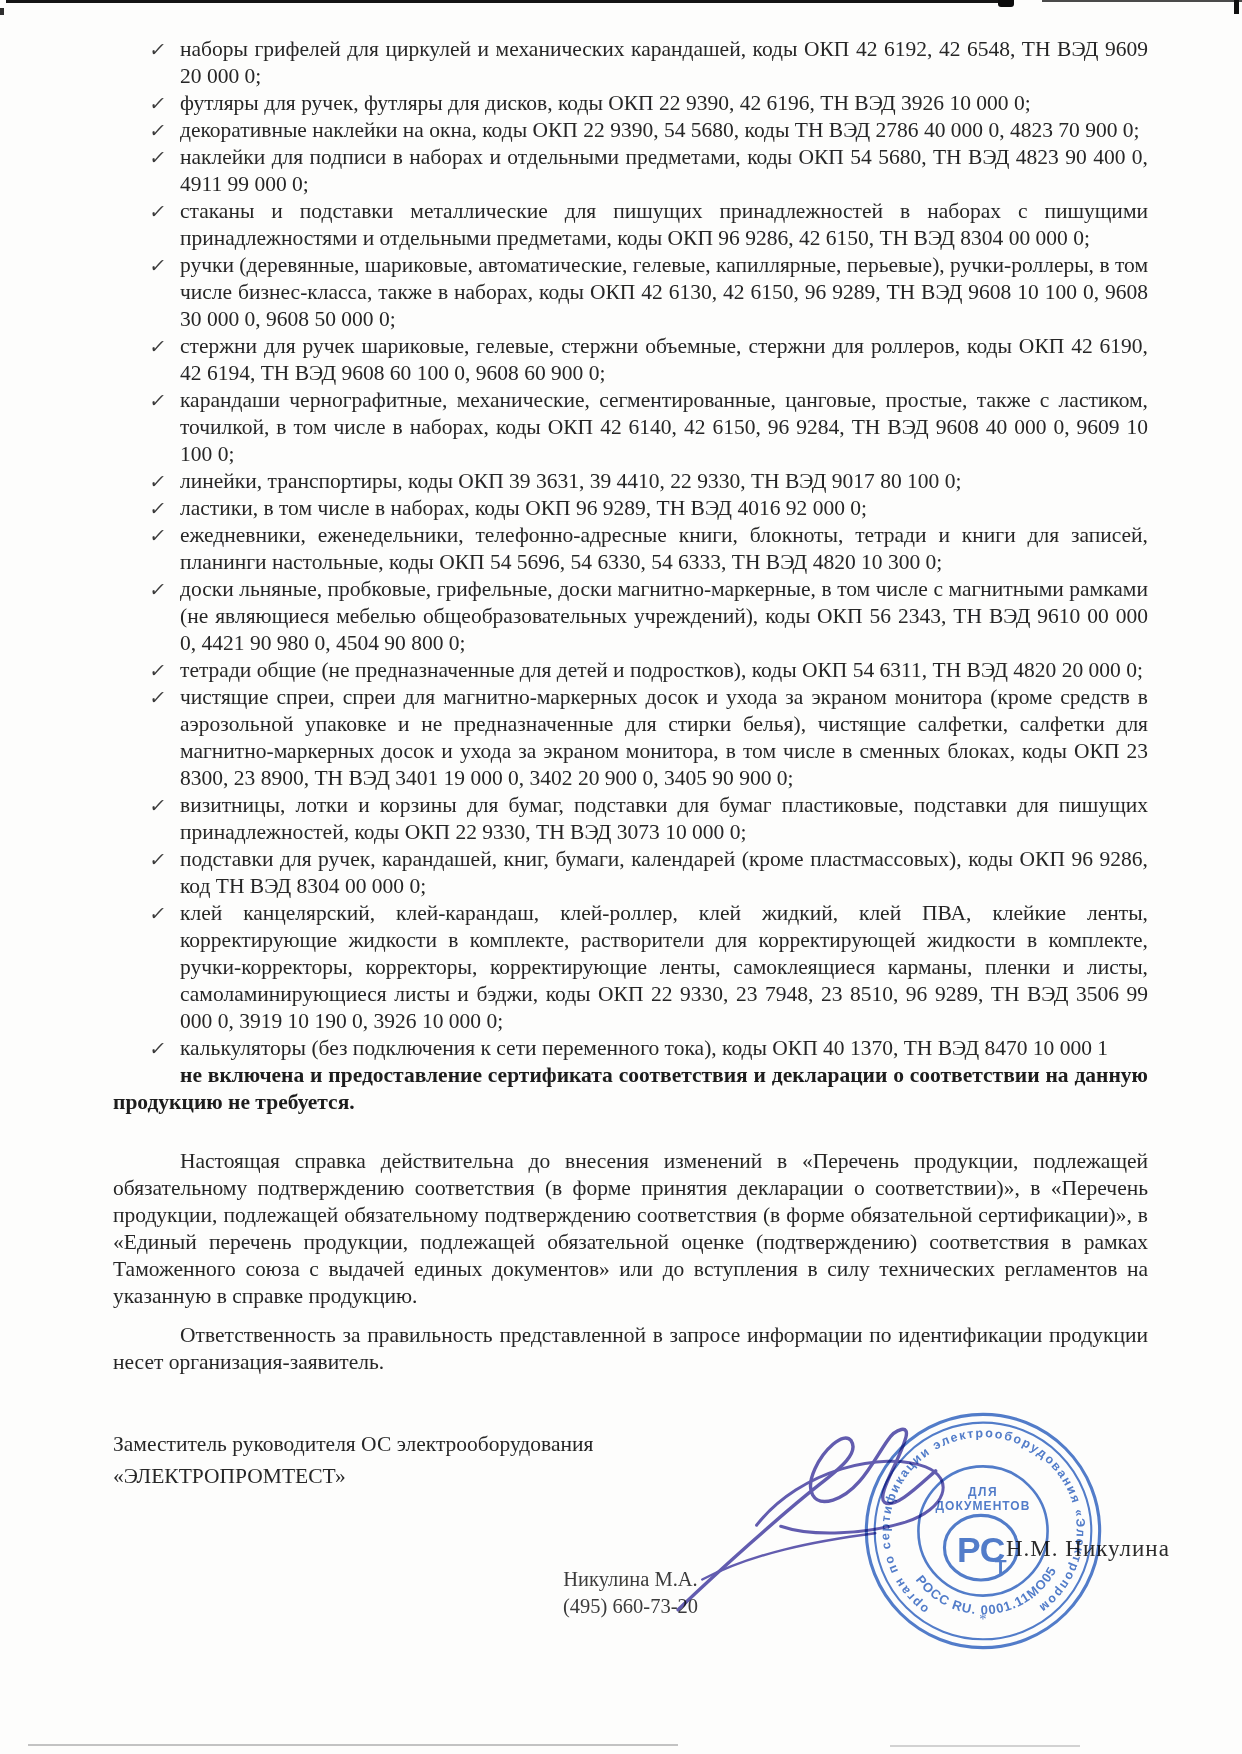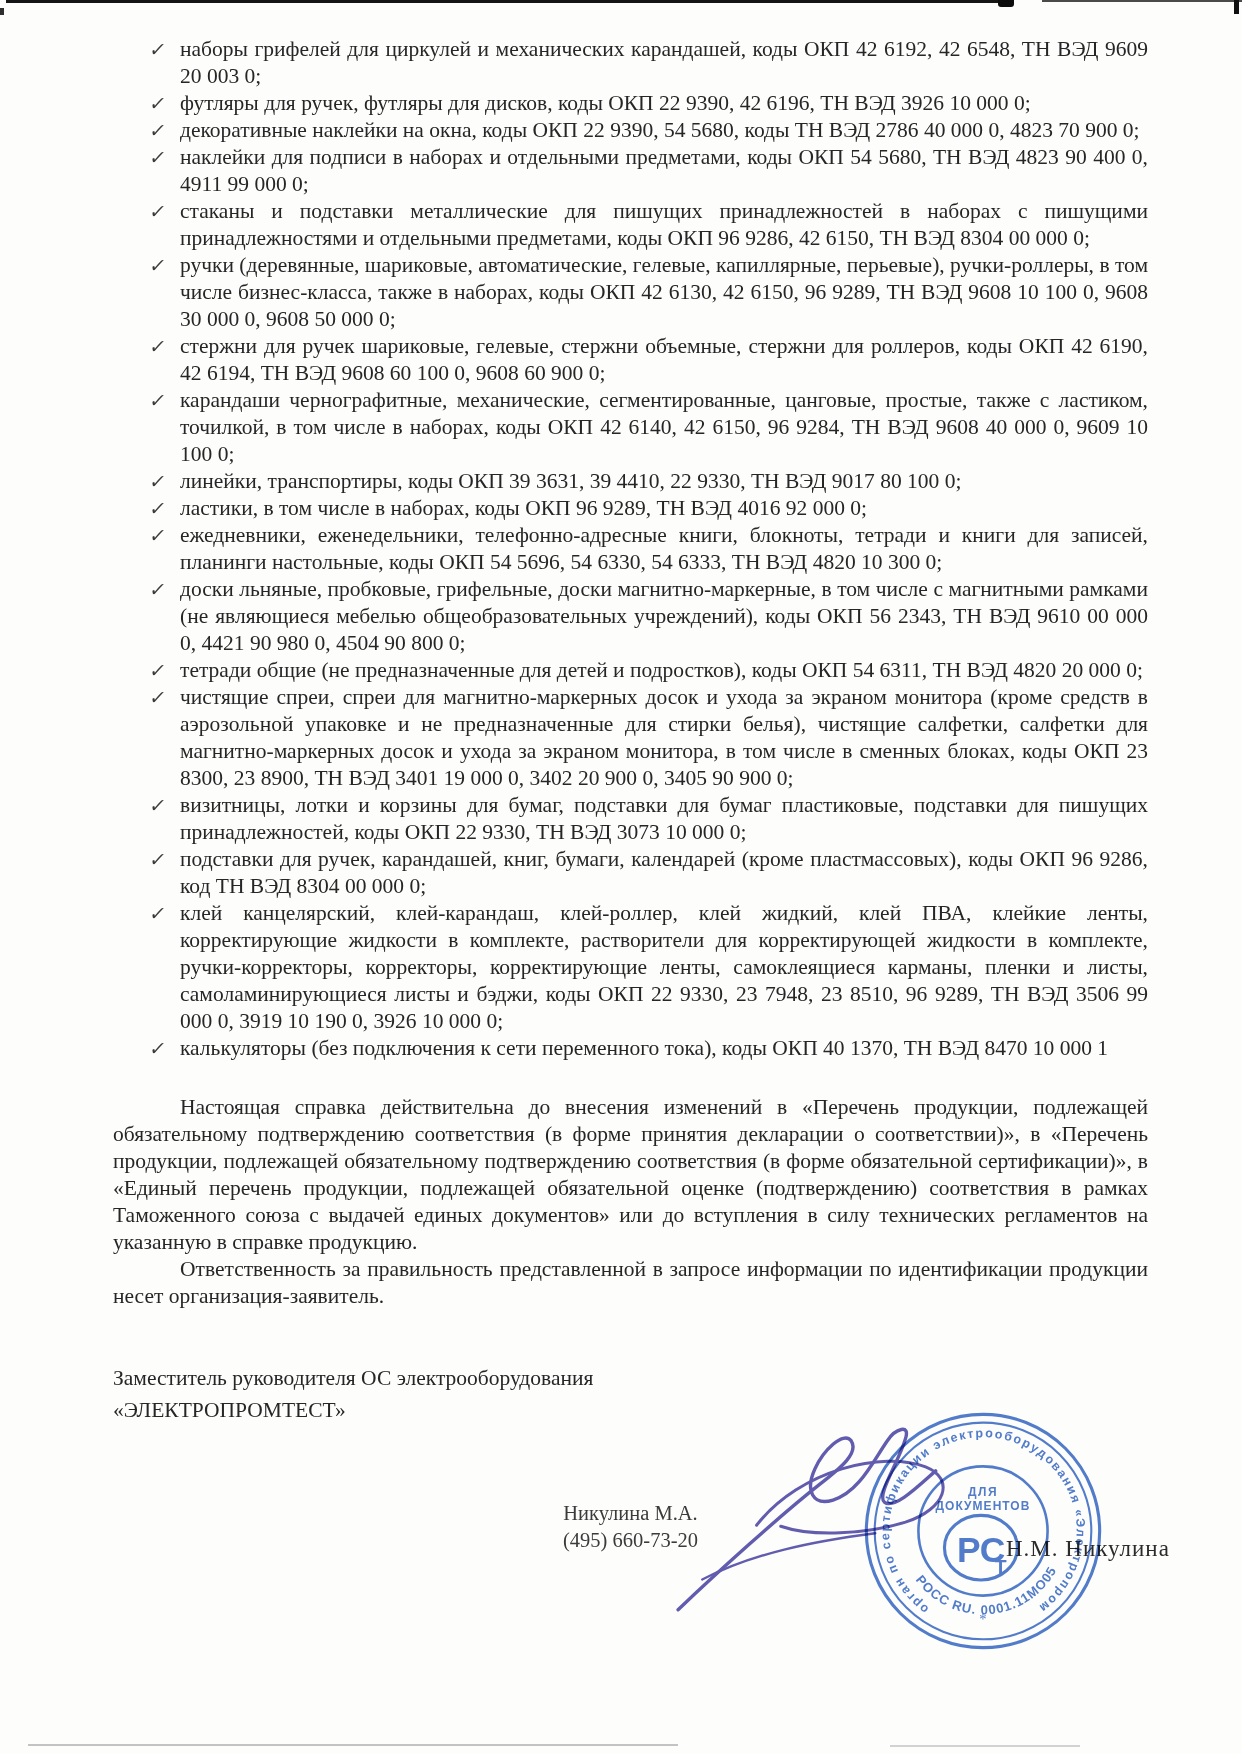--- a/index.html
+++ b/index.html
@@ -30,21 +30,21 @@
   }
   .item-text{flex:1;text-align:justify;}
   
   .bold-conclusion{
     margin:0 0 0 0;
     font-weight:bold;
     color:#1d1d1d;
     text-indent:67px;
   }
   .para{margin:32px 0 0 0;text-indent:67px;}
-  .para.tight{margin-top:0;}
+  .para.tight{margin-top:12px;}
   
   .sig-block{margin:52px 0 0 0;line-height:32px;text-align:left;}
   .footer{margin:74px 0 0 0;font-size:20.5px;line-height:27px;text-align:center;color:#3b3b3b;}
   
   .signer-name{
     position:absolute;left:1006px;top:1536px;
     font-size:23px;color:#2b2b2b;letter-spacing:1px;
     white-space:nowrap;
   }
   
@@ -83,21 +83,21 @@
   <div class="artifact left-dot"></div>
   <div class="artifact bottom-line-a"></div>
   <div class="artifact bottom-line-b"></div>
 
   <div class="content">
 
     <ul class="product-list">
 
         <li class="product-item">
           <span class="check">✓</span>
-          <span class="item-text">наборы грифелей для циркулей и механических карандашей, коды ОКП 42 6192, 42 6548, ТН ВЭД 9609 20 003 0;</span>
+          <span class="item-text">наборы грифелей для циркулей и механических карандашей, коды ОКП 42 6192, 42 6548, ТН ВЭД 9609 20 000 0;</span>
         </li>
 
         <li class="product-item">
           <span class="check">✓</span>
           <span class="item-text">футляры для ручек, футляры для дисков, коды ОКП 22 9390, 42 6196, ТН ВЭД 3926 10 000 0;</span>
         </li>
 
         <li class="product-item">
           <span class="check">✓</span>
           <span class="item-text">декоративные наклейки на окна, коды ОКП 22 9390, 54 5680, коды ТН ВЭД 2786 40 000 0, 4823 70 900 0;</span>
@@ -172,20 +172,21 @@
           <span class="check">✓</span>
           <span class="item-text">клей канцелярский, клей-карандаш, клей-роллер, клей жидкий, клей ПВА, клейкие ленты, корректирующие жидкости в комплекте, растворители для корректирующей жидкости в комплекте, ручки-корректоры, корректоры, корректирующие ленты, самоклеящиеся карманы, пленки и листы, самоламинирующиеся листы и бэджи, коды ОКП 22 9330, 23 7948, 23 8510, 96 9289, ТН ВЭД 3506 99 000 0, 3919 10 190 0, 3926 10 000 0;</span>
         </li>
 
         <li class="product-item">
           <span class="check">✓</span>
           <span class="item-text">калькуляторы (без подключения к сети переменного тока), коды ОКП 40 1370, ТН ВЭД 8470 10 000 1</span>
         </li>
       </ul>
 
+    <p class="bold-conclusion">не включена и предоставление сертификата соответствия и декларации о соответствии на данную продукцию не требуется.</p>
 
     <p class="para">Настоящая справка действительна до внесения изменений в «Перечень продукции, подлежащей обязательному подтверждению соответствия (в форме принятия декларации о соответствии)», в «Перечень продукции, подлежащей обязательному подтверждению соответствия (в форме обязательной сертификации)», в «Единый перечень продукции, подлежащей обязательной оценке (подтверждению) соответствия в рамках Таможенного союза с выдачей единых документов» или до вступления в силу технических регламентов на указанную в справке продукцию.</p>
     <p class="para tight">Ответственность за правильность представленной в запросе информации по идентификации продукции несет организация-заявитель.</p>
 
     <div class="sig-block">
       <div>Заместитель руководителя ОС электрооборудования</div>
       <div>«ЭЛЕКТРОПРОМТЕСТ»</div>
     </div>
 
     <div class="footer">

